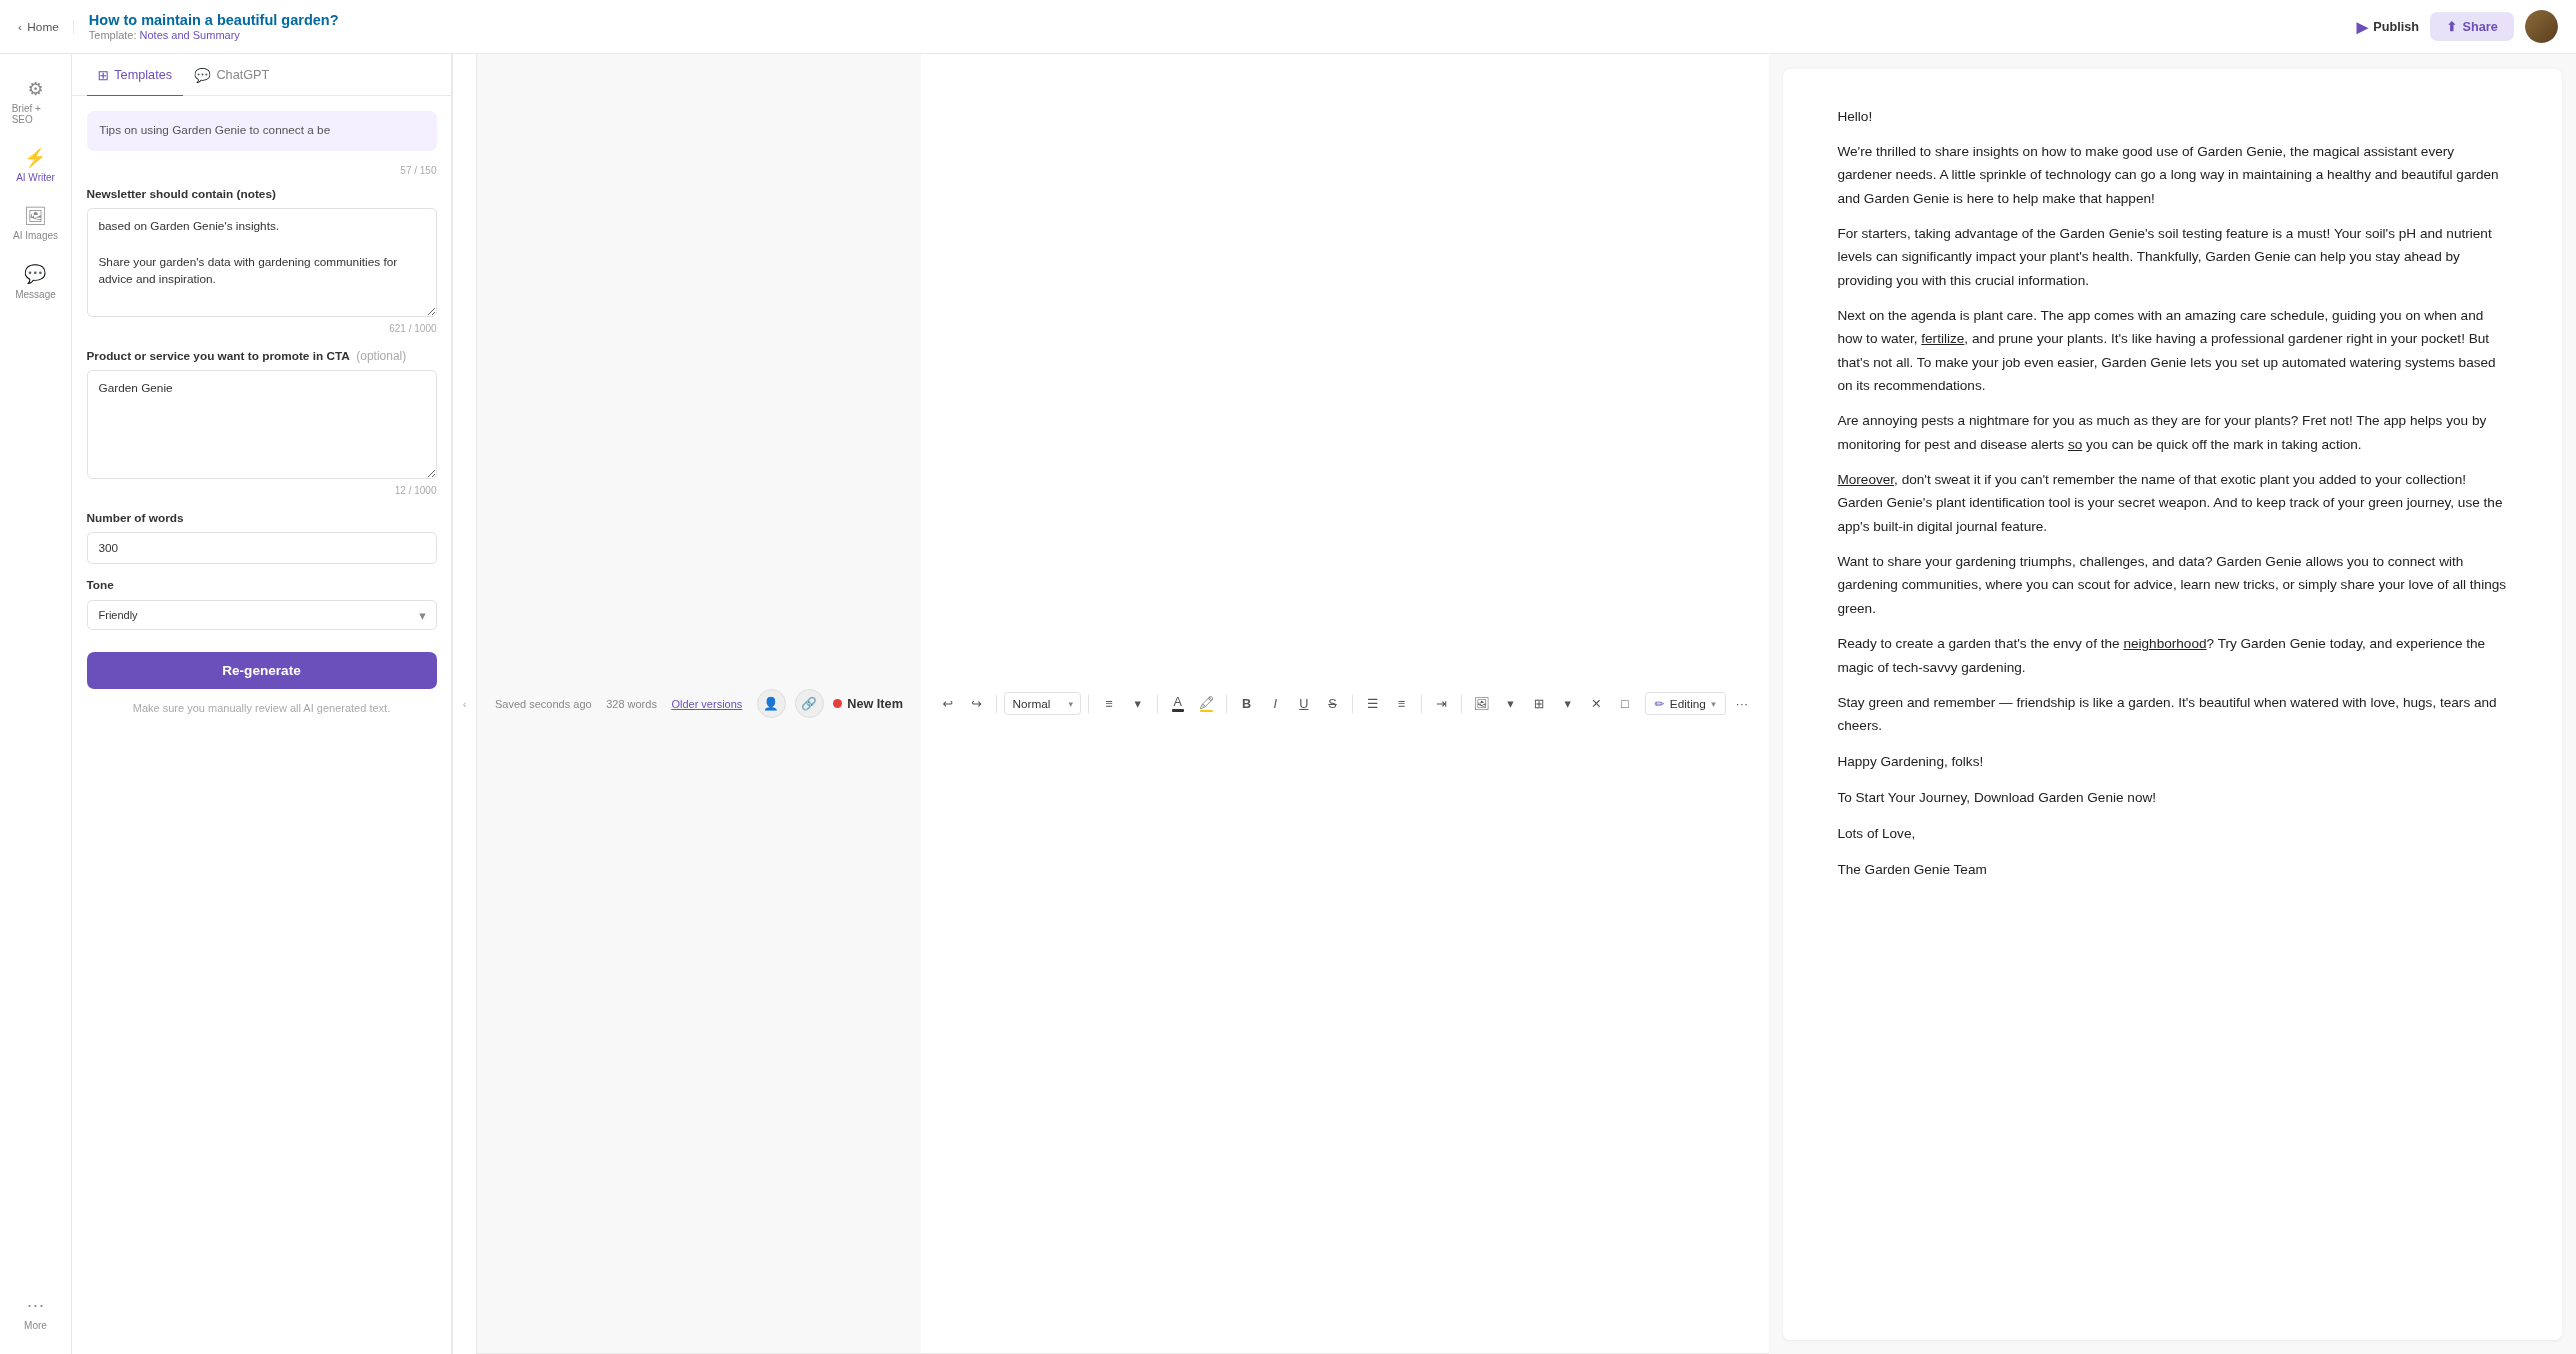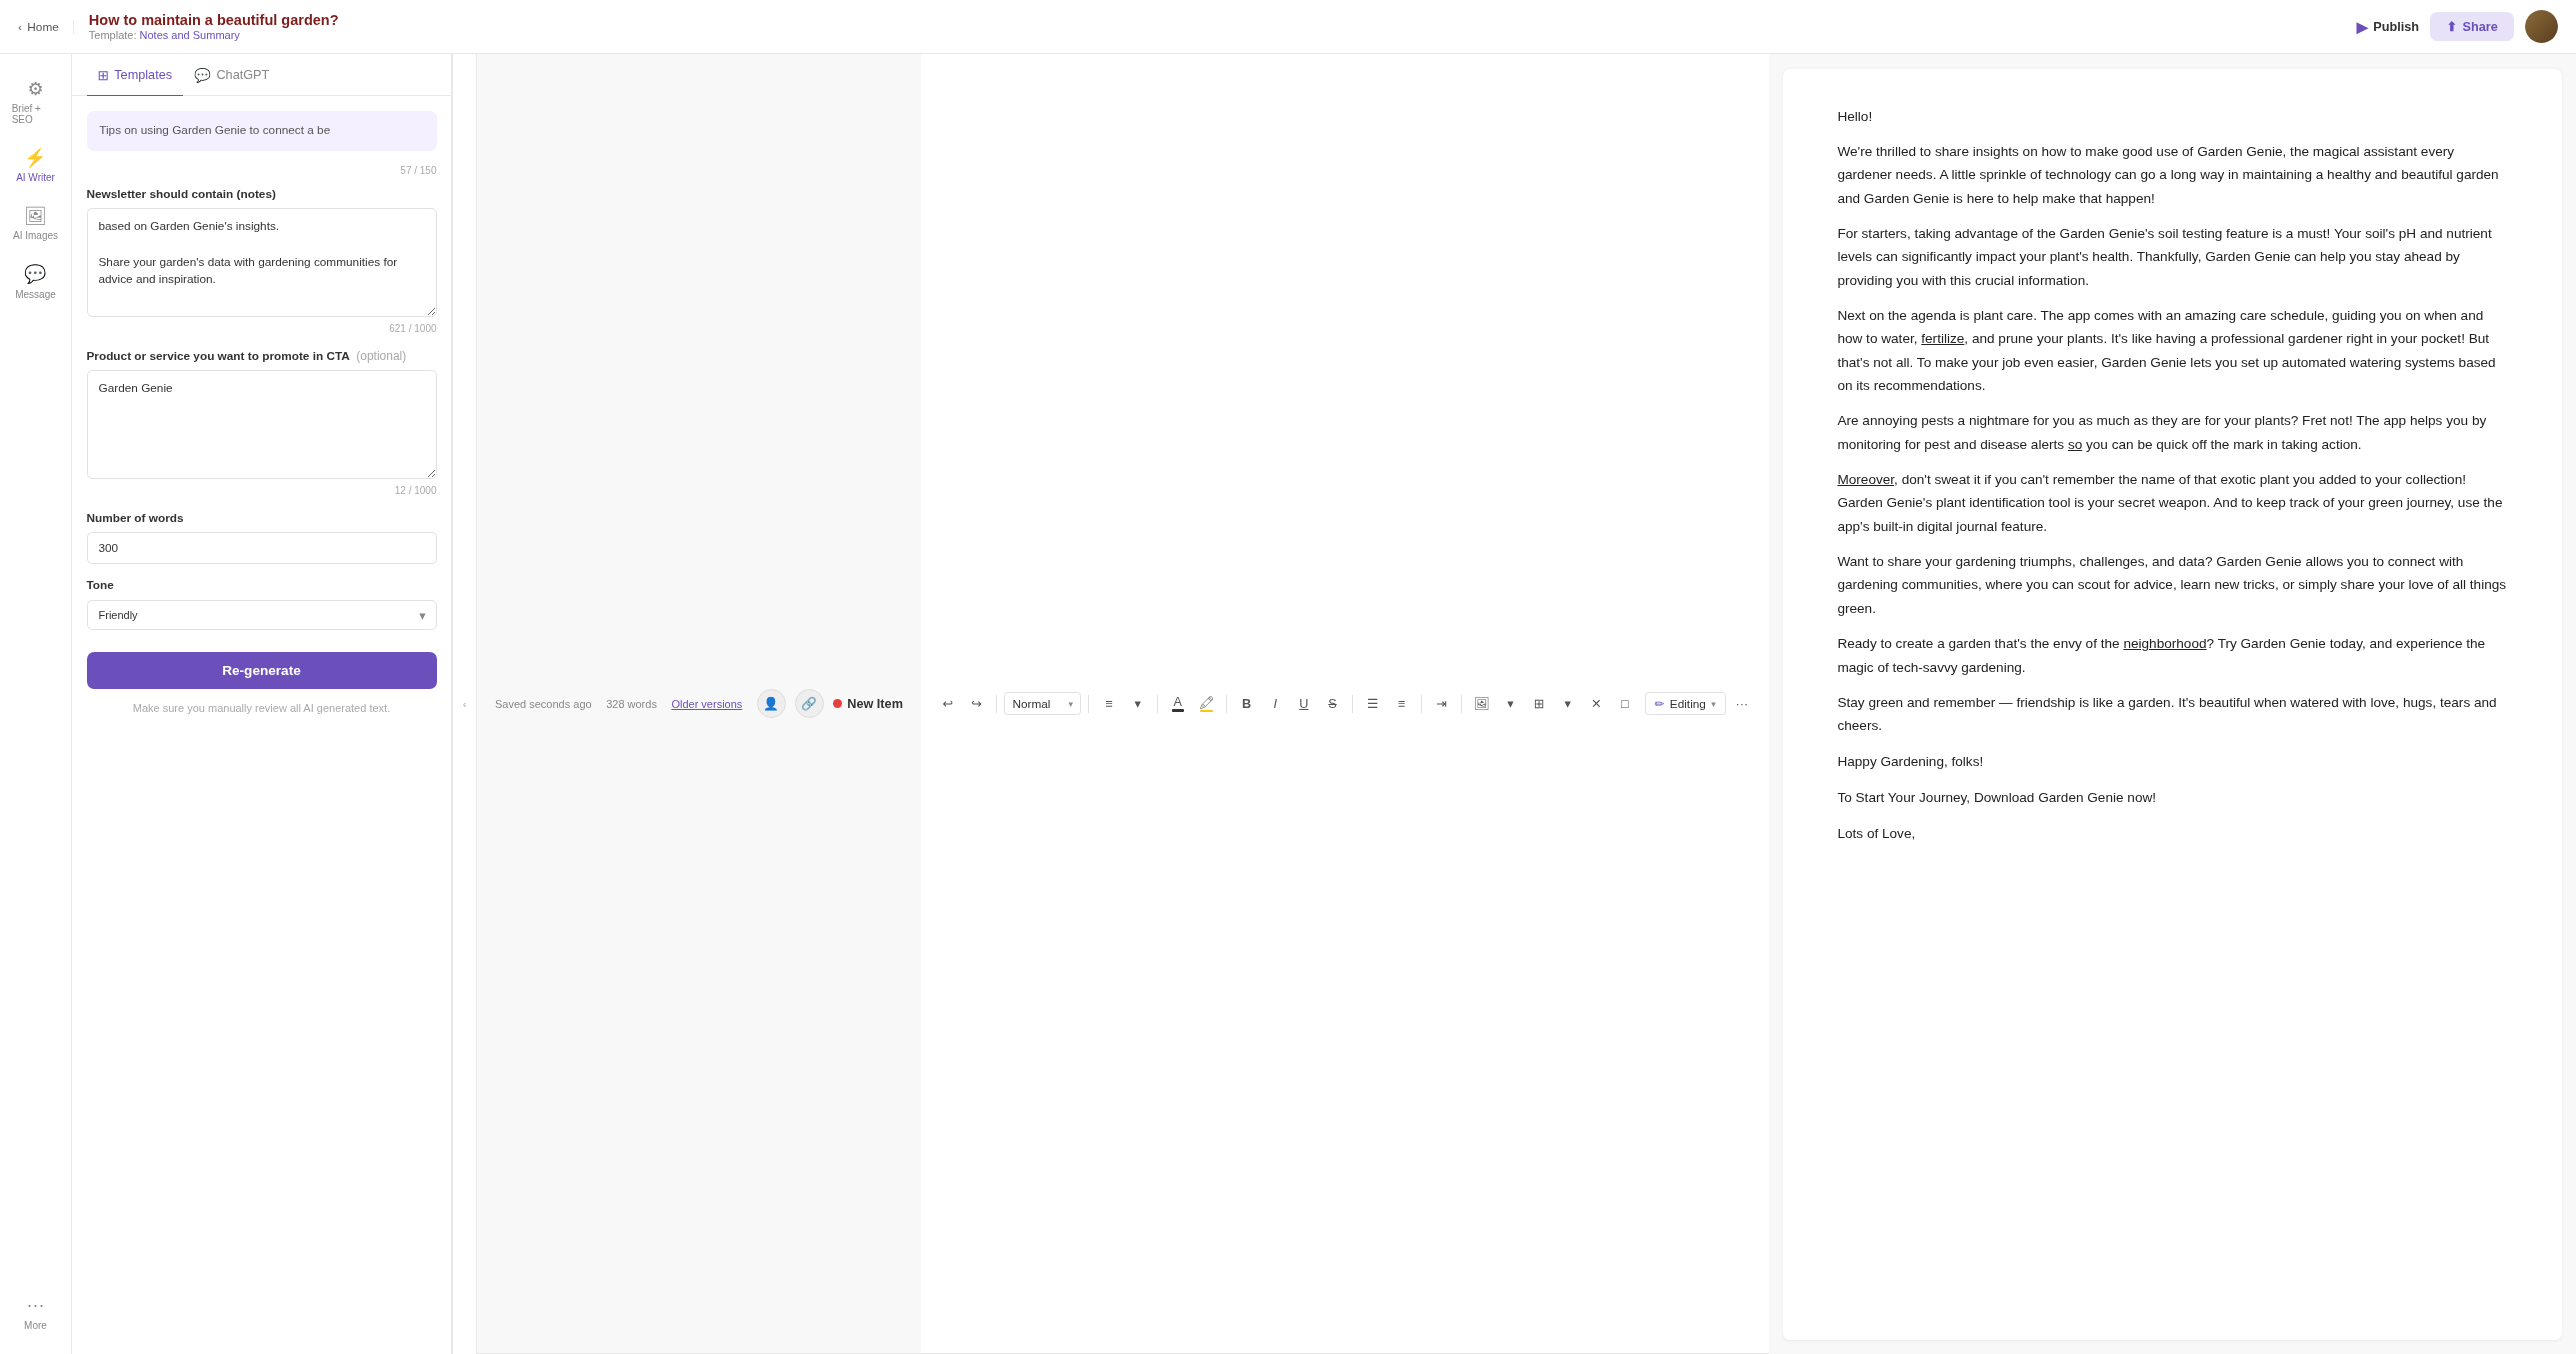--- a/index.html
+++ b/index.html
@@ -2,21 +2,21 @@
 <html style="font-size:14.5px"><head>
   <meta charset="utf-8">
   <style>
     * { box-sizing: border-box; margin: 0; padding: 0; }
     body { font-family: -apple-system, BlinkMacSystemFont, 'Segoe UI', sans-serif; background: #f5f5f5; display: flex; flex-direction: column; height: 100vh; overflow: hidden; font-size: 12.7px; }
 
     
     .topbar { display: flex; align-items: center; padding: 0 18px; height: 54px; background: #fff; border-bottom: 0.9px solid #e8e8e8; gap: 14.5px; }
     .topbar-home { display: flex; align-items: center; gap: 5.4px; color: #555; font-size: 11.8px; cursor: pointer; padding-right: 14.5px; border-right: 0.9px solid #e8e8e8; }
     .topbar-title-area { flex: 1; }
-    .topbar-title { font-size: 14.5px; font-weight: 600; color: #7f1d1d; }
+    .topbar-title { font-size: 14.5px; font-weight: 600; color: #0369a1; }
     .topbar-subtitle { font-size: 11px; color: #888; margin-top: 0.9px; }
     .topbar-subtitle a { color: #6b4fbb; text-decoration: none; }
     .topbar-actions { display: flex; align-items: center; gap: 11px; }
     .btn-publish { display: flex; align-items: center; gap: 5.4px; background: none; border: none; cursor: pointer; font-size: 12.7px; font-weight: 600; color: #333; }
     .btn-publish .arrow-icon { color: #6b4fbb; font-size: 14.5px; }
     .btn-share { display: flex; align-items: center; gap: 5.4px; background: #e8e2f8; border: none; cursor: pointer; font-size: 12.7px; font-weight: 600; color: #6b4fbb; padding: 7.2px 16.3px; border-radius: 7.2px; }
     .avatar { width: 33px; height: 33px; border-radius: 50%; background: #ccc; overflow: hidden; display: flex; align-items: center; justify-content: center; }
     .avatar-img { width: 33px; height: 33px; border-radius: 50%; background: linear-gradient(135deg, #8b6b3d, #5a3e1b); }
 
     
@@ -289,16 +289,17 @@
       <p>For starters, taking advantage of the Garden Genie's soil testing feature is a must! Your soil's pH and nutrient levels can significantly impact your plant's health. Thankfully, Garden Genie can help you stay ahead by providing you with this crucial information.</p>
       <p>Next on the agenda is plant care. The app comes with an amazing care schedule, guiding you on when and how to water, <span class="underline">fertilize</span>, and prune your plants. It's like having a professional gardener right in your pocket! But that's not all. To make your job even easier, Garden Genie lets you set up automated watering systems based on its recommendations.</p>
       <p>Are annoying pests a nightmare for you as much as they are for your plants? Fret not! The app helps you by monitoring for pest and disease alerts <span class="underline">so</span> you can be quick off the mark in taking action.</p>
       <p><span class="underline">Moreover</span>, don't sweat it if you can't remember the name of that exotic plant you added to your collection! Garden Genie's plant identification tool is your secret weapon. And to keep track of your green journey, use the app's built-in digital journal feature.</p>
       <p>Want to share your gardening triumphs, challenges, and data? Garden Genie allows you to connect with gardening communities, where you can scout for advice, learn new tricks, or simply share your love of all things green.</p>
       <p>Ready to create a garden that's the envy of the <span class="underline">neighborhood</span>? Try Garden Genie today, and experience the magic of tech-savvy gardening.</p>
       <p>Stay green and remember — friendship is like a garden. It's beautiful when watered with love, hugs, tears and cheers.</p>
       <p>Happy Gardening, folks!</p>
       <p>To Start Your Journey, Download Garden Genie now!</p>
       <p>Lots of Love,</p>
+      <p>The Garden Genie Team</p>
     </div>
   </div>
 </div>
 
 
 </body></html>

